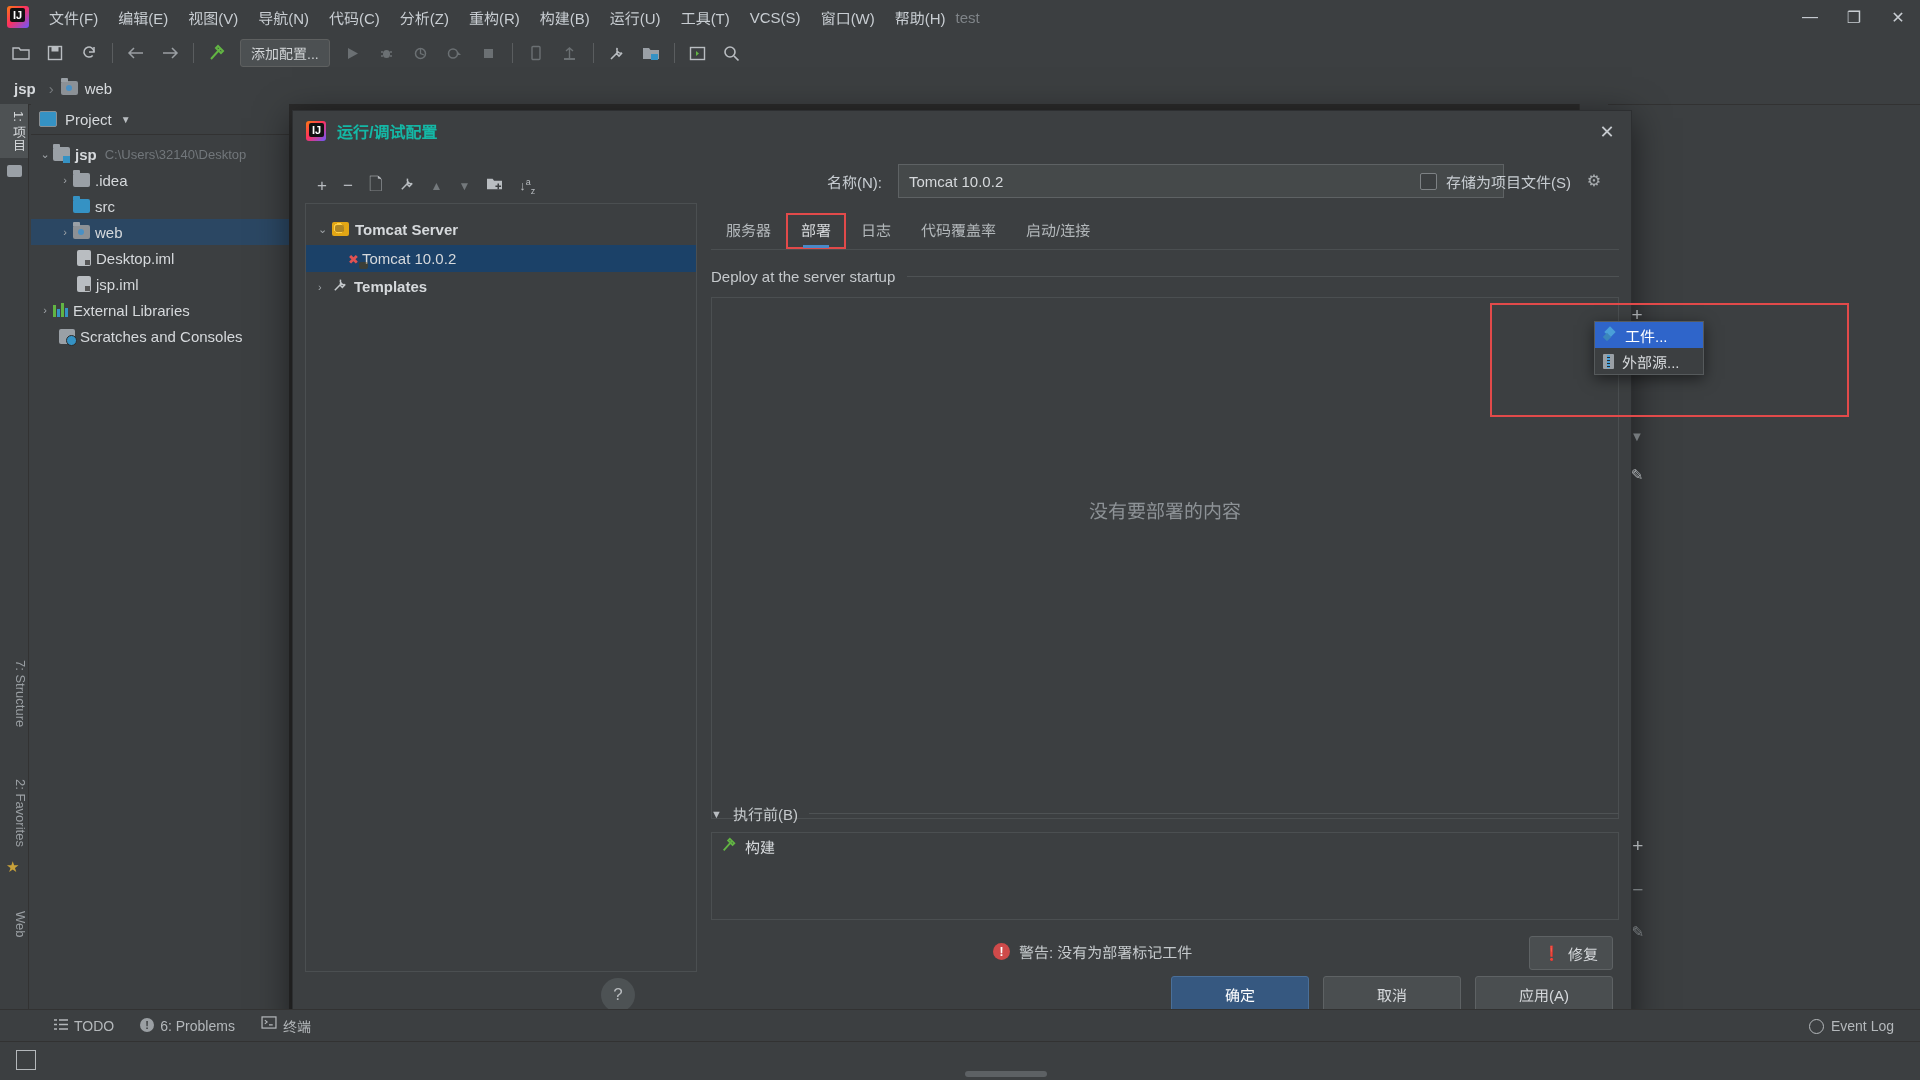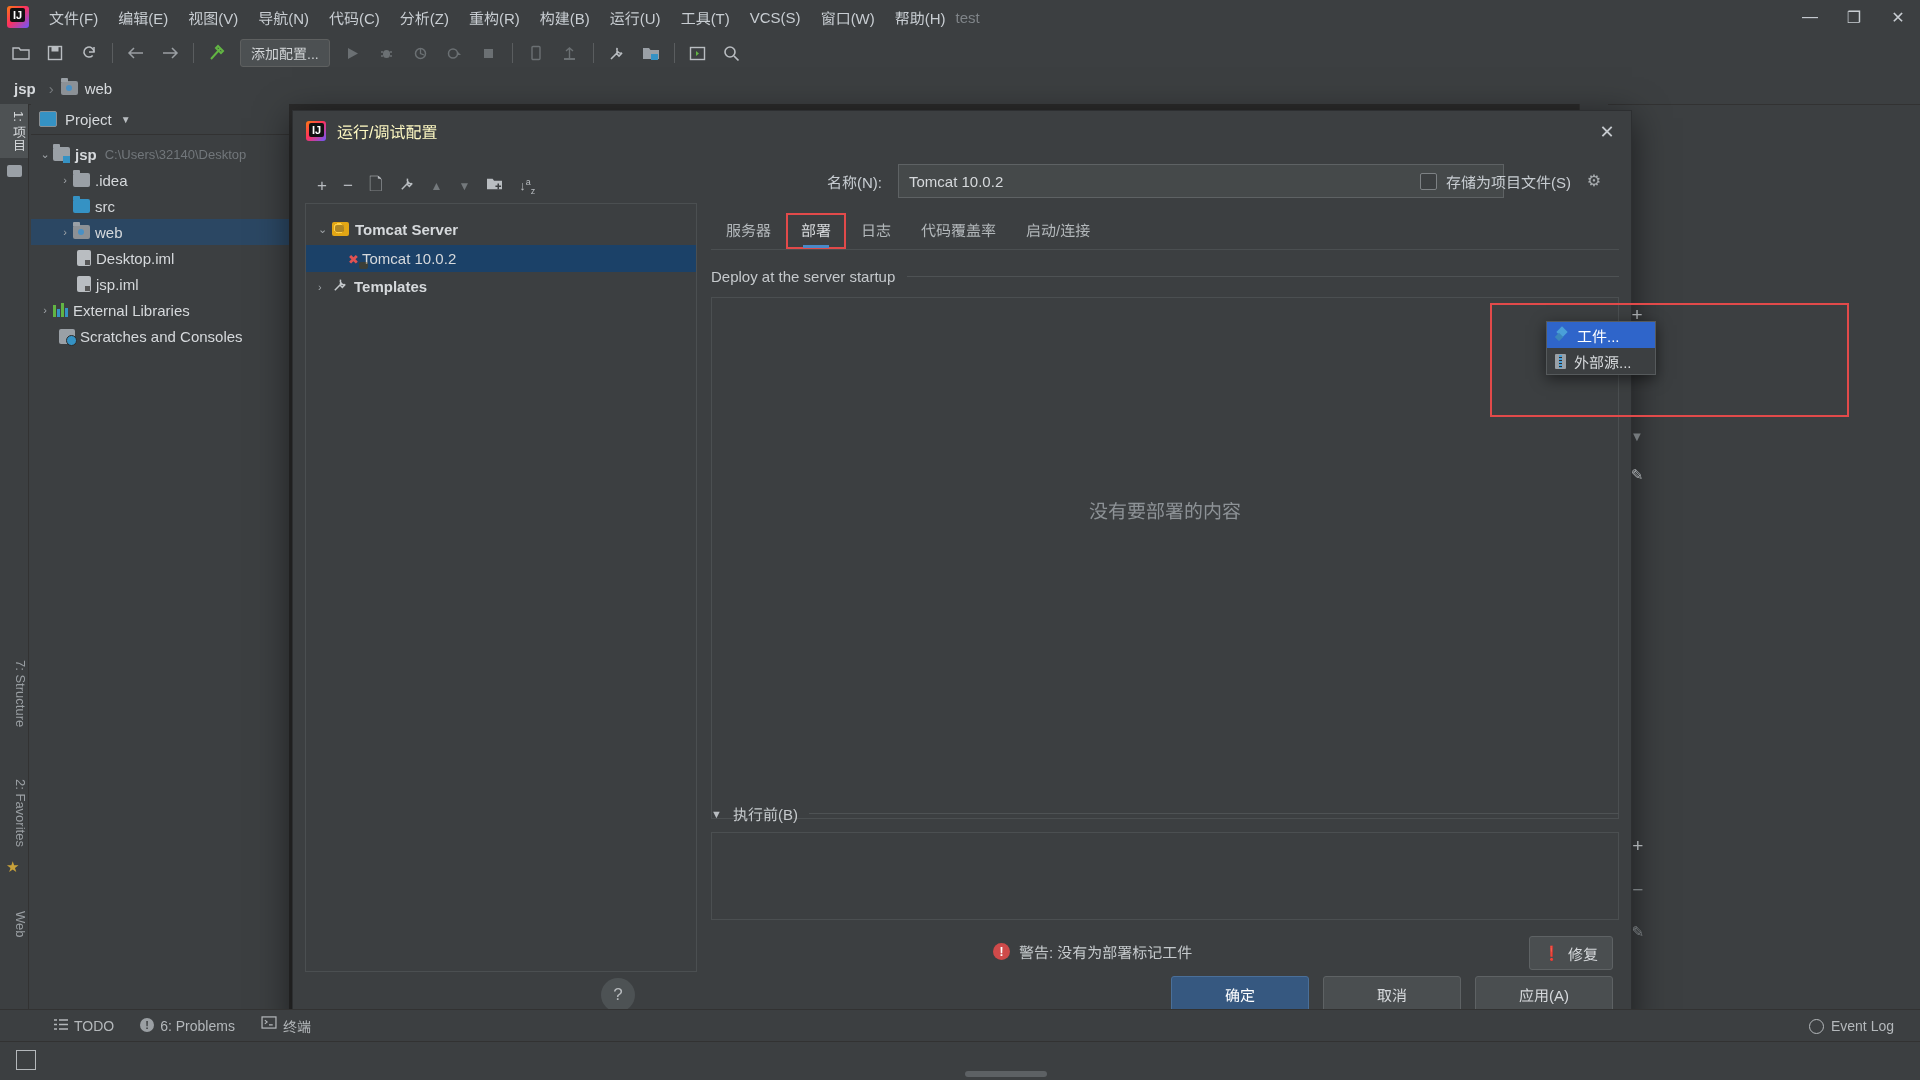--- a/index.html
+++ b/index.html
@@ -78,21 +78,21 @@
   .status{position:absolute;left:0;bottom:38px;width:1920px;height:32px;background:#3c3f41;border-top:1px solid #323232;display:flex;align-items:center;font-size:14px;color:#b4b8bb;}
   .st-item{display:flex;align-items:flex-start;gap:6px;margin-left:26px;}
   .evlog{position:absolute;right:26px;display:flex;align-items:center;gap:7px;color:#b4b8bb;}
   .bottombar{position:absolute;left:0;bottom:0;width:1920px;height:38px;background:#3c3f41;border-top:1px solid #323232;}
   .hbar{position:absolute;left:965px;bottom:3px;width:82px;height:6px;background:#5d6164;border-radius:3px;}
 
   
   .dialog{position:absolute;left:292px;top:110px;width:1338px;height:921px;background:#3c3f41;
      border:1px solid #2d2f31;box-shadow:0 8px 34px rgba(0,0,0,.55);}
   .dlg-title{height:40px;display:flex;align-items:center;padding-left:13px;}
-  .dlg-title .t{margin-left:11px;font-size:16px;color:#fef9c3;}
+  .dlg-title .t{margin-left:11px;font-size:16px;color:#14b8a6;font-weight:bold;}
   .dlg-close{position:absolute;right:10px;top:8px;width:28px;height:26px;display:flex;align-items:center;justify-content:center;color:#c6cace;font-size:18px;}
 
   .dlg-body{position:absolute;left:0;top:40px;right:0;bottom:0;}
   
   .cfg-left{position:absolute;left:12px;top:18px;width:392px;bottom:60px;}
   .cfg-tools{height:34px;display:flex;align-items:center;gap:16px;padding-left:12px;color:#b9bdc1;font-size:17px;}
   .cfg-tree{position:absolute;left:0;top:34px;right:0;bottom:0;background:#3c3f41;border:1px solid #4b4f51;}
   .cfg-row{height:25px;display:flex;align-items:center;padding-left:12px;font-size:15px;}
   .cfg-row.sel{background:#1b4168;}
   .cfg-row .lb{margin-left:6px;color:#d6d9dc;font-weight:bold;}
@@ -140,21 +140,21 @@
   .fix-ic{color:#cf4a4a;font-size:14px;}
 
   .help-btn{position:absolute;left:308px;bottom:20px;width:34px;height:34px;border-radius:50%;background:#4d5254;
      color:#b7bbbe;display:flex;align-items:center;justify-content:center;font-size:17px;}
   .dlg-btns{position:absolute;right:18px;bottom:20px;display:flex;gap:14px;}
   .btn{height:34px;min-width:100px;border-radius:3px;display:flex;align-items:center;justify-content:center;font-size:15px;
      border:1px solid #5e6264;background:#4a4e50;color:#d6d9dc;padding:0 18px;}
   .btn.primary{background:#365880;border-color:#4a6f99;color:#fff;}
 
   
-  .popup{position:absolute;left:1546px;top:321px;width:108px;background:#3c3f41;border:1px solid #565a5c;
+  .popup{position:absolute;left:1594px;top:321px;width:108px;background:#3c3f41;border:1px solid #565a5c;
      box-shadow:0 4px 14px rgba(0,0,0,.5);z-index:40;}
   .pop-item{height:26px;display:flex;align-items:center;gap:8px;padding-left:8px;font-size:15px;color:#d6d9dc;}
   .pop-item.sel{background:#2f65ca;color:#fff;}
   .art-ic{width:14px;height:14px;position:relative;}
   .art-ic::before{content:"";position:absolute;left:3px;top:0;width:8px;height:8px;background:#4a9fd8;transform:rotate(45deg);}
   .art-ic::after{content:"";position:absolute;left:1px;top:6px;width:6px;height:6px;background:#3b86bb;transform:rotate(45deg);}
   .zip-ic{width:11px;height:15px;background:#9aa0a6;border-radius:1px;position:relative;}
   .zip-ic::after{content:"";position:absolute;left:4px;top:1px;width:3px;height:13px;
      background:repeating-linear-gradient(#4a9fd8 0 2px,#2b2b2b 2px 3px);}
   .redbox{position:absolute;left:1490px;top:303px;width:355px;height:110px;border:2px solid #e24a4a;z-index:30;}
@@ -454,20 +454,27 @@
         </div>
       </div>
 
       <div class="prelaunch">
         <div class="pl-title">
           <span style="color:#b9bdc1;font-size:11px">▼</span>
           <span>执行前(B)</span>
           <span class="line"></span>
         </div>
         <div class="pl-box">
+          <div class="pl-row">
+            <span>
+              <svg width="16" height="16" viewBox="0 0 18 18">
+                  <path d="M3 15L12 5M10 2l5 5-2 2-5-5z" fill="none" stroke="#62b543" stroke-width="2"></path>
+                </svg></span>
+            <span>构建</span>
+          </div>
           <div class="pl-side">
             <span>+</span>
             <span style="color:#74797c">−</span>
             <span style="color:#74797c;font-size:15px">✎</span>
           </div>
         </div>
       </div>
 
       <div class="warn">
         <span class="warn-ic">!</span>

